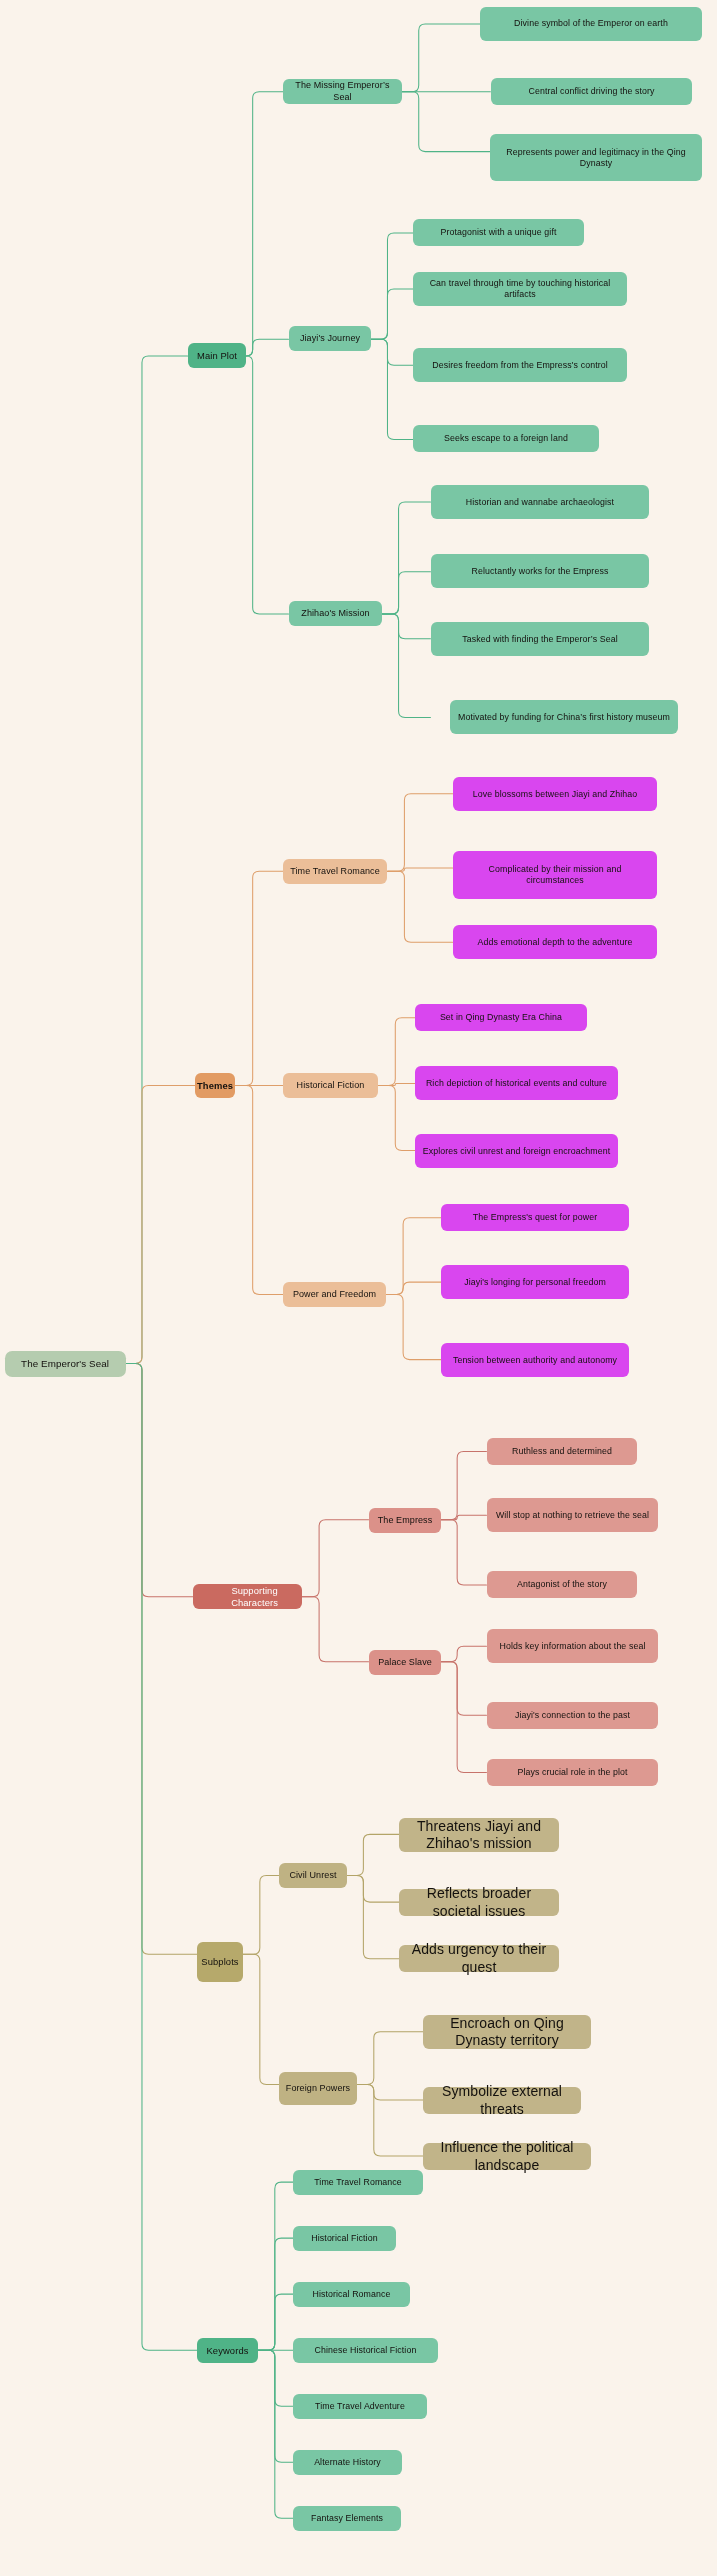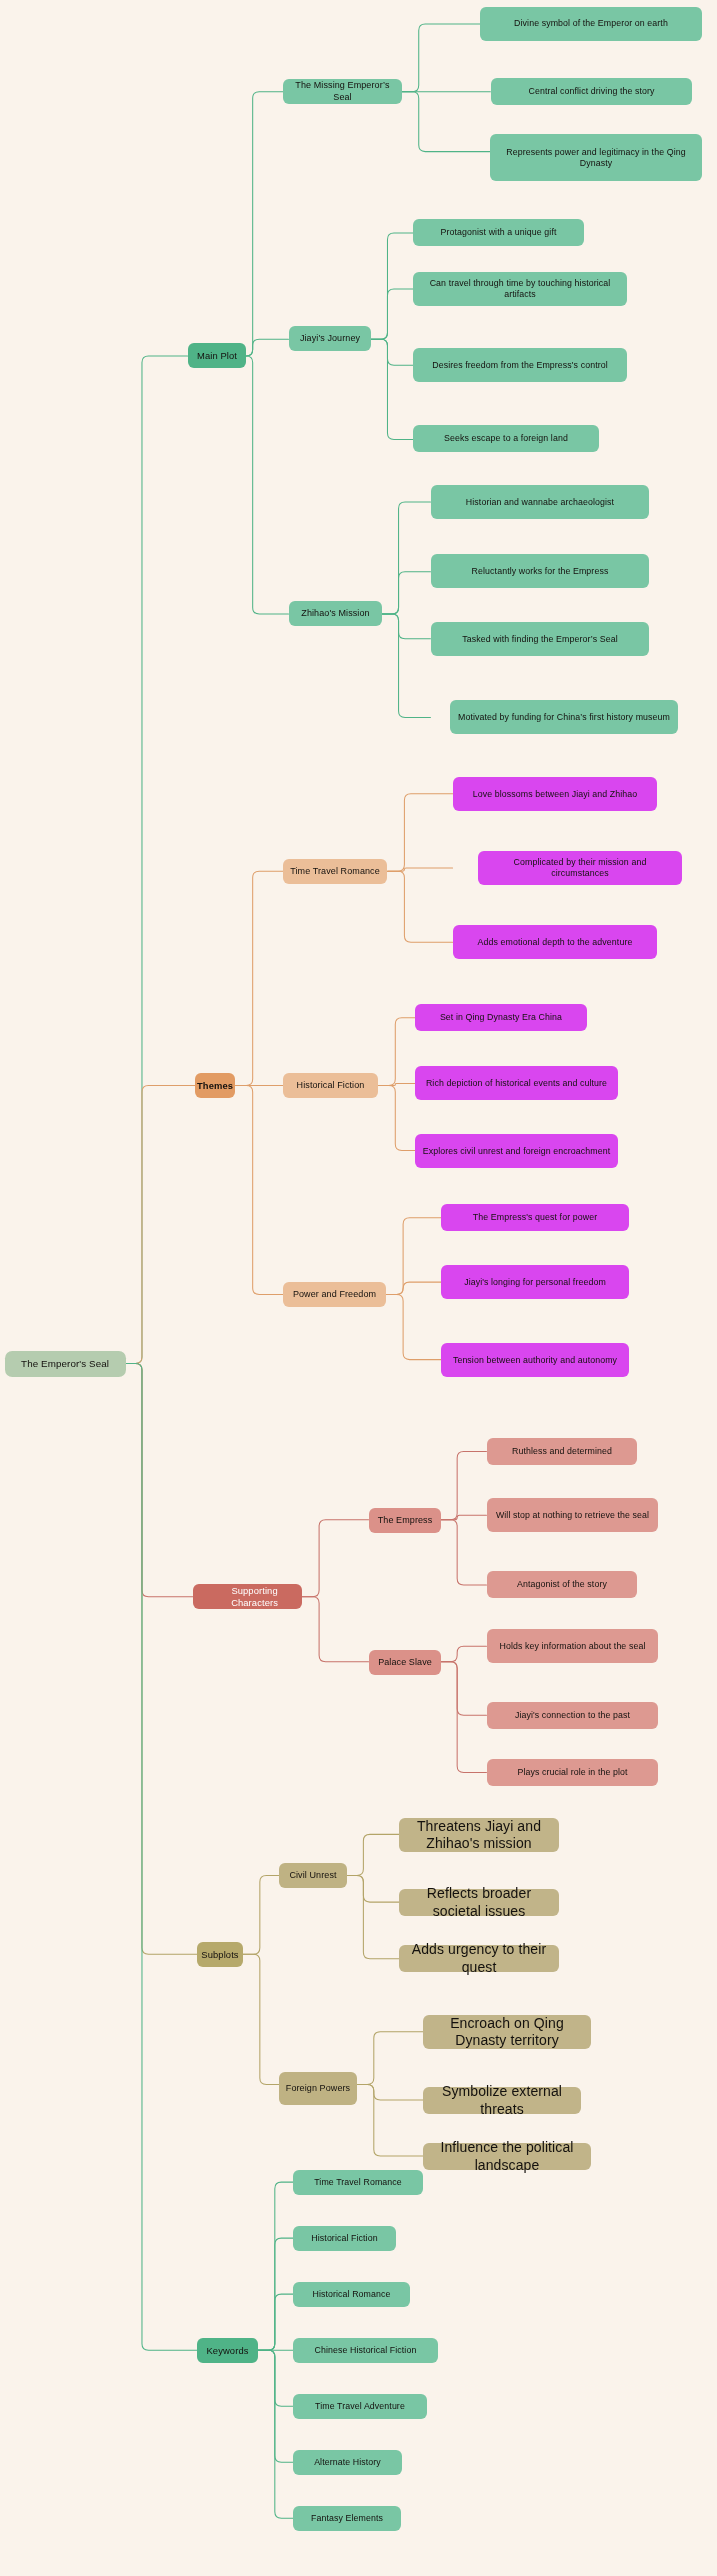--- a/index.html
+++ b/index.html
@@ -134,40 +134,40 @@
       <div class="node g-leaf" style="left: 413px; top: 348px; width: 214px; height: 34px;">Desires freedom from the Empress's control</div>
       <div class="node g-leaf" style="left: 413px; top: 425px; width: 186px; height: 27px;">Seeks escape to a foreign land</div>
       <div class="node g-mid" style="left: 289px; top: 601px; width: 93px; height: 25px;">Zhihao's Mission</div>
       <div class="node g-leaf" style="left: 431px; top: 485px; width: 218px; height: 34px;">Historian and wannabe archaeologist</div>
       <div class="node g-leaf" style="left: 431px; top: 554px; width: 218px; height: 34px;">Reluctantly works for the Empress</div>
       <div class="node g-leaf" style="left: 431px; top: 622px; width: 218px; height: 34px;">Tasked with finding the Emperor’s Seal</div>
       <div class="node g-leaf" style="left: 431px; top: 700px; width: 228px; height: 34px; margin-left: 19px;">Motivated by funding for China’s first history museum</div>
       <div class="node o-branch" style="left: 195px; top: 1073px; width: 40px; height: 25px;">Themes</div>
       <div class="node o-mid" style="left: 283px; top: 859px; width: 104px; height: 25px;">Time Travel Romance</div>
       <div class="node o-leaf" style="left: 453px; top: 777px; width: 204px; height: 34px;">Love blossoms between Jiayi and Zhihao</div>
-      <div class="node o-leaf" style="left: 453px; top: 851px; width: 204px; height: 34px; margin-left: 25px;">Complicated by their mission and circumstances</div>
+      <div class="node o-leaf" style="left: 453px; top: 851px; width: 204px; height: 48px;">Complicated by their mission and circumstances</div>
       <div class="node o-leaf" style="left: 453px; top: 925px; width: 204px; height: 34px;">Adds emotional depth to the adventure</div>
       <div class="node o-mid" style="left: 283px; top: 1073px; width: 95px; height: 25px;">Historical Fiction</div>
       <div class="node o-leaf" style="left: 415px; top: 1004px; width: 172px; height: 27px;">Set in Qing Dynasty Era China</div>
       <div class="node o-leaf" style="left: 415px; top: 1066px; width: 203px; height: 34px;">Rich depiction of historical events and culture</div>
       <div class="node o-leaf" style="left: 415px; top: 1134px; width: 203px; height: 34px;">Explores civil unrest and foreign encroachment</div>
       <div class="node o-mid" style="left: 283px; top: 1282px; width: 103px; height: 25px;">Power and Freedom</div>
       <div class="node o-leaf" style="left: 441px; top: 1204px; width: 188px; height: 27px;">The Empress's quest for power</div>
       <div class="node o-leaf" style="left: 441px; top: 1265px; width: 188px; height: 34px;">Jiayi's longing for personal freedom</div>
       <div class="node o-leaf" style="left: 441px; top: 1343px; width: 188px; height: 34px;">Tension between authority and autonomy</div>
       <div class="node r-branch" style="left: 193px; top: 1584px; width: 109px; height: 25px; padding-left: 20px;">Supporting Characters</div>
       <div class="node r-mid" style="left: 369px; top: 1508px; width: 72px; height: 25px;">The Empress</div>
       <div class="node r-leaf" style="left: 487px; top: 1438px; width: 150px; height: 27px;">Ruthless and determined</div>
       <div class="node r-leaf" style="left: 487px; top: 1498px; width: 171px; height: 34px;">Will stop at nothing to retrieve the seal</div>
       <div class="node r-leaf" style="left: 487px; top: 1571px; width: 150px; height: 27px;">Antagonist of the story</div>
       <div class="node r-mid" style="left: 369px; top: 1650px; width: 72px; height: 25px;">Palace Slave</div>
       <div class="node r-leaf" style="left: 487px; top: 1629px; width: 171px; height: 34px;">Holds key information about the seal</div>
       <div class="node r-leaf" style="left: 487px; top: 1702px; width: 171px; height: 27px;">Jiayi's connection to the past</div>
       <div class="node r-leaf" style="left: 487px; top: 1759px; width: 171px; height: 27px;">Plays crucial role in the plot</div>
-      <div class="node k-branch" style="left: 197px; top: 1942px; width: 46px; height: 25px;">Subplots</div>
+      <div class="node k-branch" style="left: 197px; top: 1942px; width: 46px; height: 40px;">Subplots</div>
       <div class="node k-mid" style="left: 279px; top: 1863px; width: 68px; height: 25px;">Civil Unrest</div>
       <div class="node k-leaf" style="left: 399px; top: 1818px; width: 160px; height: 34px;">Threatens Jiayi and Zhihao's mission</div>
       <div class="node k-leaf" style="left: 399px; top: 1889px; width: 160px; height: 27px;">Reflects broader societal issues</div>
       <div class="node k-leaf" style="left: 399px; top: 1945px; width: 160px; height: 27px;">Adds urgency to their quest</div>
       <div class="node k-mid" style="left: 279px; top: 2072px; width: 78px; height: 33px;">Foreign Powers</div>
       <div class="node k-leaf" style="left: 423px; top: 2015px; width: 168px; height: 34px;">Encroach on Qing Dynasty territory</div>
       <div class="node k-leaf" style="left: 423px; top: 2087px; width: 158px; height: 27px;">Symbolize external threats</div>
       <div class="node k-leaf" style="left: 423px; top: 2143px; width: 168px; height: 27px;">Influence the political landscape</div>
       <div class="node g-branch" style="left: 197px; top: 2338px; width: 61px; height: 25px;">Keywords</div>
       <div class="node g-leaf" style="left: 293px; top: 2170px; width: 130px; height: 25px;">Time Travel Romance</div>

